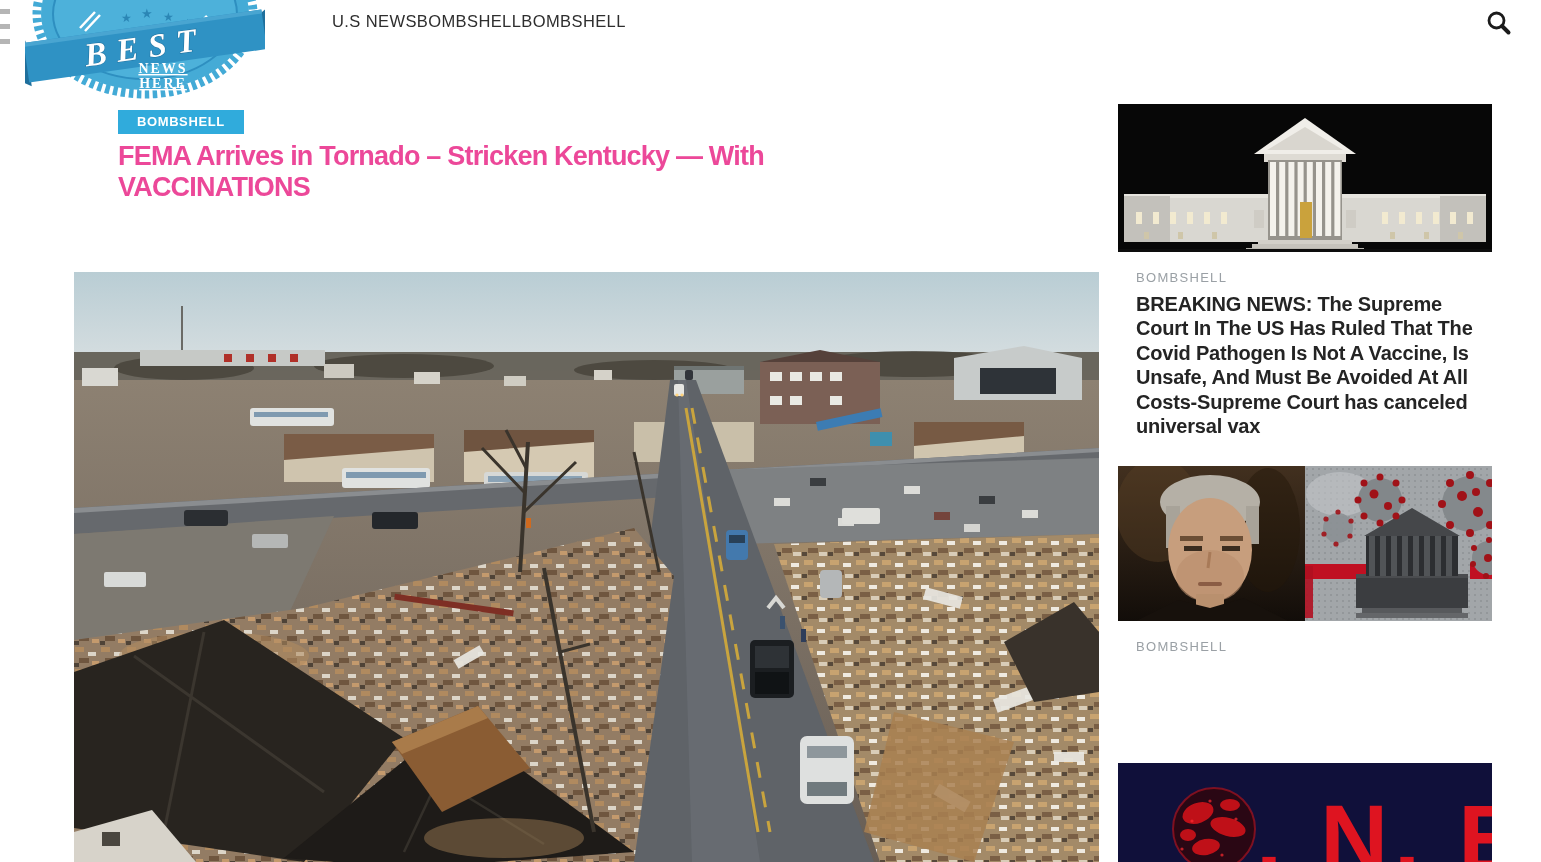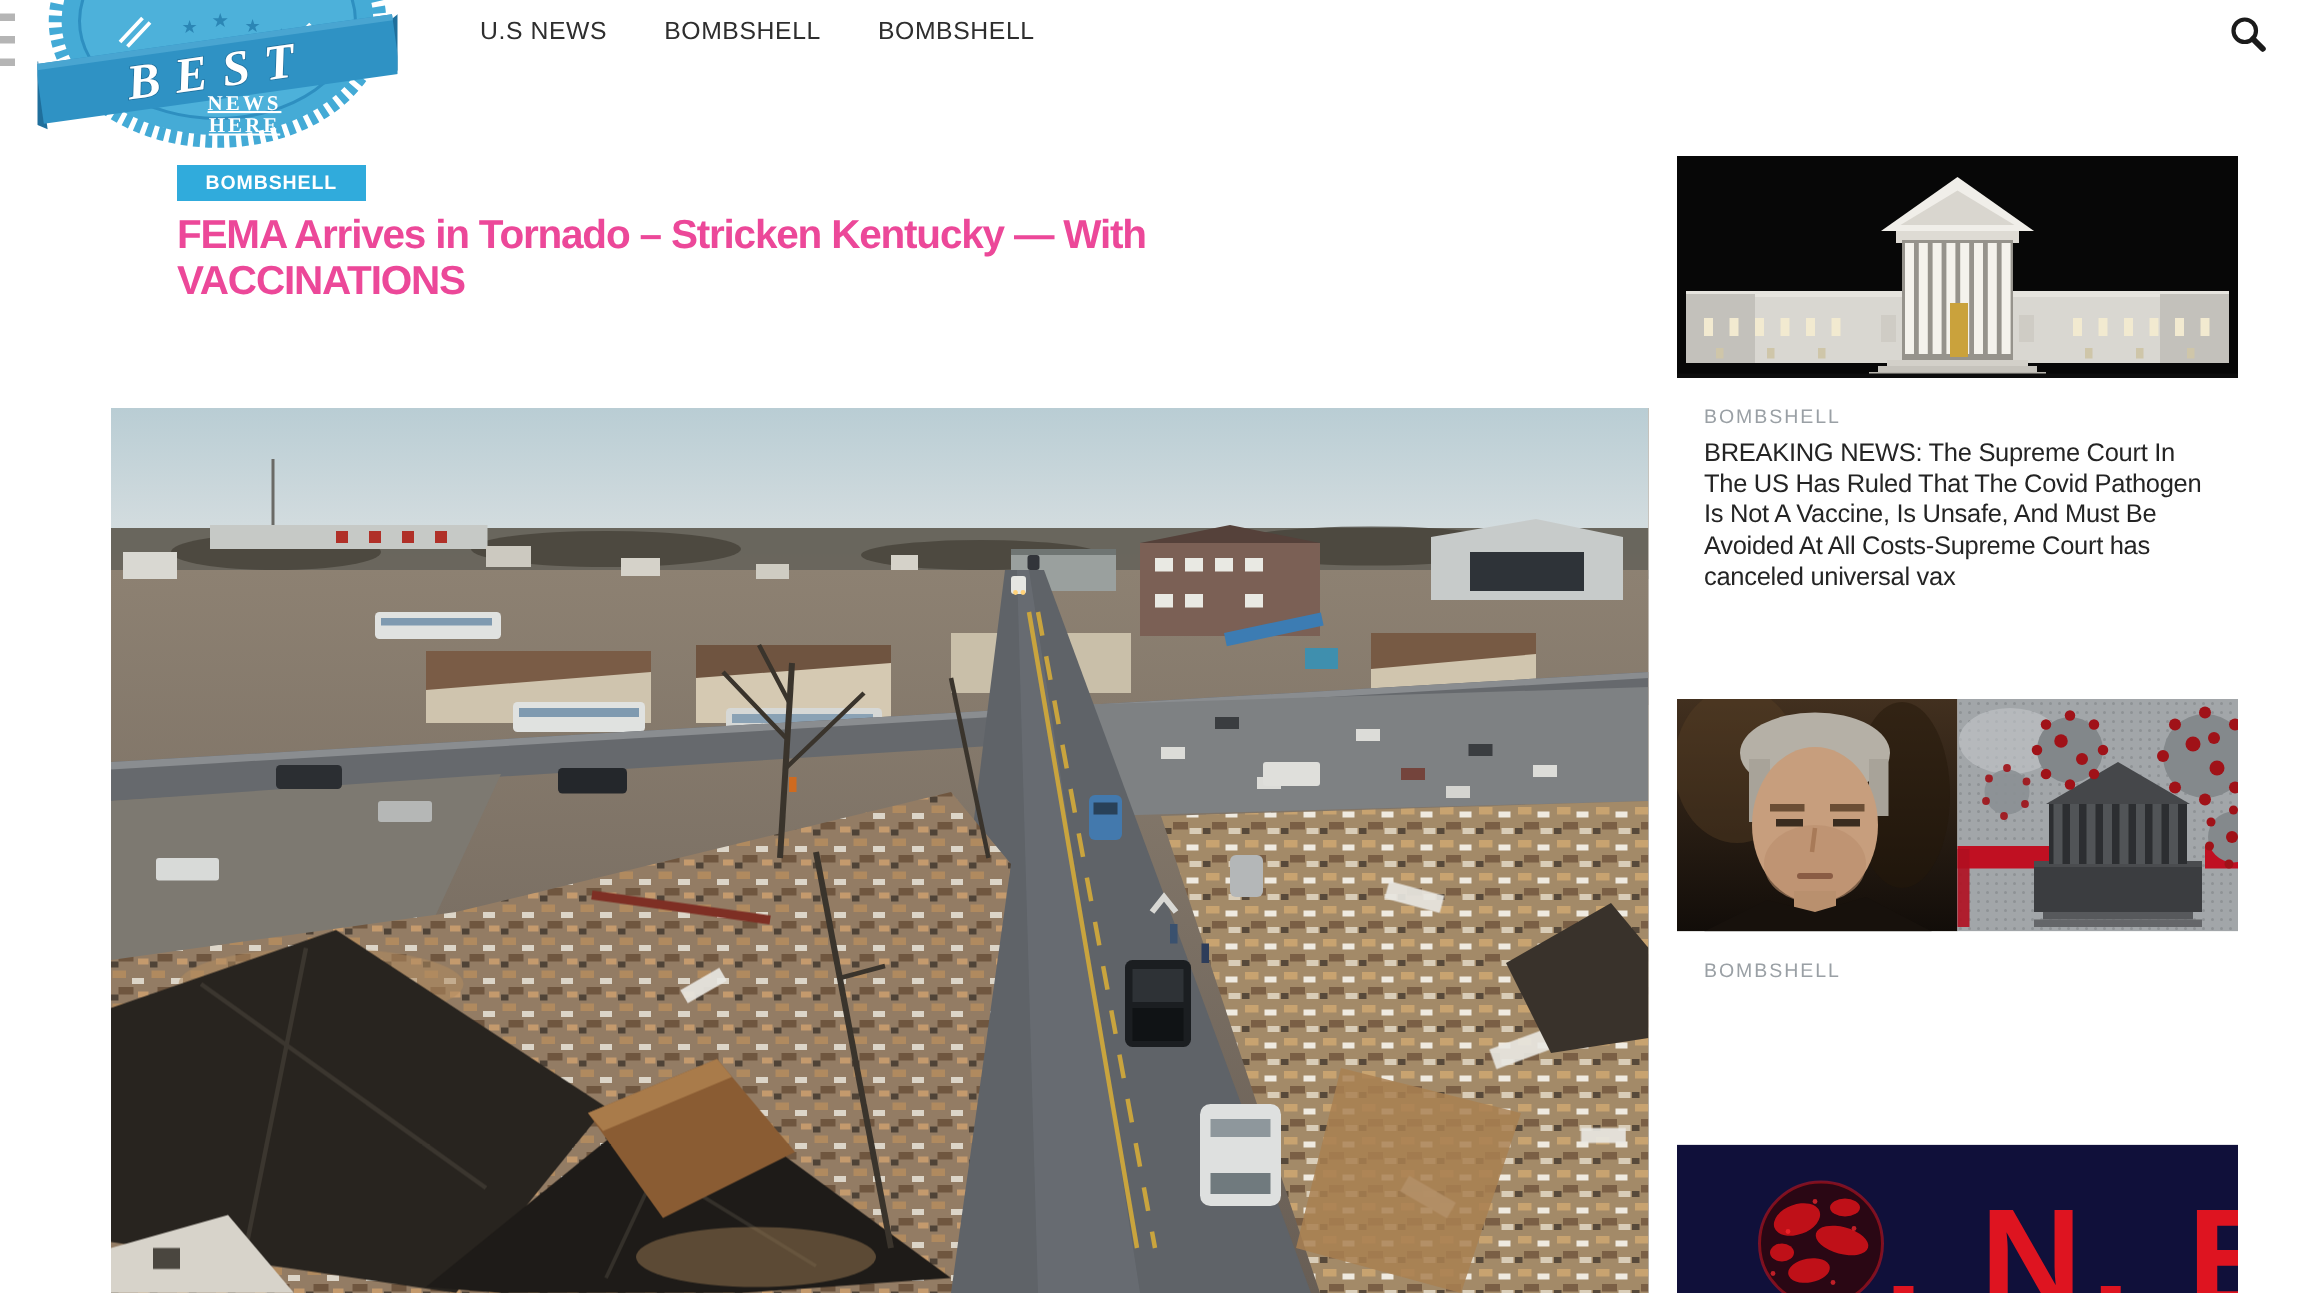--- a/index.html
+++ b/index.html
@@ -7,41 +7,41 @@
   body {
     position:relative; overflow:hidden; background:#ffffff;
     font-family:"Liberation Sans", sans-serif; color:#1a1a1a;
   }
   a { text-decoration:none; color:inherit; cursor:pointer; }
 
   
   .hamburger { position:absolute; left:-12px; top:9px; width:22px; z-index:5; cursor:pointer; }
   .hamburger span { display:block; width:22px; height:5px; background:#b5b5b5; margin-bottom:10px; }
   .logo { position:absolute; left:25px; top:0; width:240px; height:100px; display:block; z-index:4; }
-  .main-nav { position:absolute; left:320px; top:12px; display:flex; gap:38px; z-index:3;text-align:right; }
+  .main-nav { position:absolute; left:332px; top:12px; display:flex; z-index:3;text-align:right; }
   .main-nav a { font-size:16.5px; letter-spacing:.4px; color:#2e2e2e; }
   .search-btn { position:absolute; left:1483px; top:8px; width:32px; height:32px;
     background:none; border:0; cursor:pointer; z-index:5; }
 
   
   .badge { position:absolute; left:118px; top:110px; background:#30abdc; color:#fff;
     font-size:13px; font-weight:bold; letter-spacing:.6px; padding:4px 19px 5px; }
   .article-title { position:absolute; left:118px; top:141px; width:830px;
     font-size:27px; line-height:1.15; font-weight:bold; letter-spacing:-0.8px; color:#ec4899; }
   .hero { position:absolute; left:74px; top:272px; width:1025px; height:590px; overflow:hidden; background:#8d8172; }
 
   
   .card { position:absolute; left:1118px; width:374px; }
   .card-1 { top:104px; } .card-2 { top:466px; } .card-3 { top:763px; }
   .thumb { display:block; width:374px; overflow:hidden; }
   .card-1 .thumb { height:148px; } .card-2 .thumb { height:155px; } .card-3 .thumb { height:120px; }
   .card-cat { display:block; margin:18px 8px 7px 18px; font-size:13px; letter-spacing:1.3px;
     color:#9aa0a5; font-weight:normal; }
   .card h3 { margin:0 8px 0 18px; }
-  .card h3 a { display:block; font-size:17px; line-height:1.22; font-weight:normal;
+  .card h3 a { display:block; font-size:20px; line-height:1.22; font-weight:bold;
     letter-spacing:-0.2px; color:#242424; width:340px; }
 </style>
 </head>
 <body>
 
 <header>
   <div class="hamburger">
     <span></span>
       <span></span>
       <span></span>

